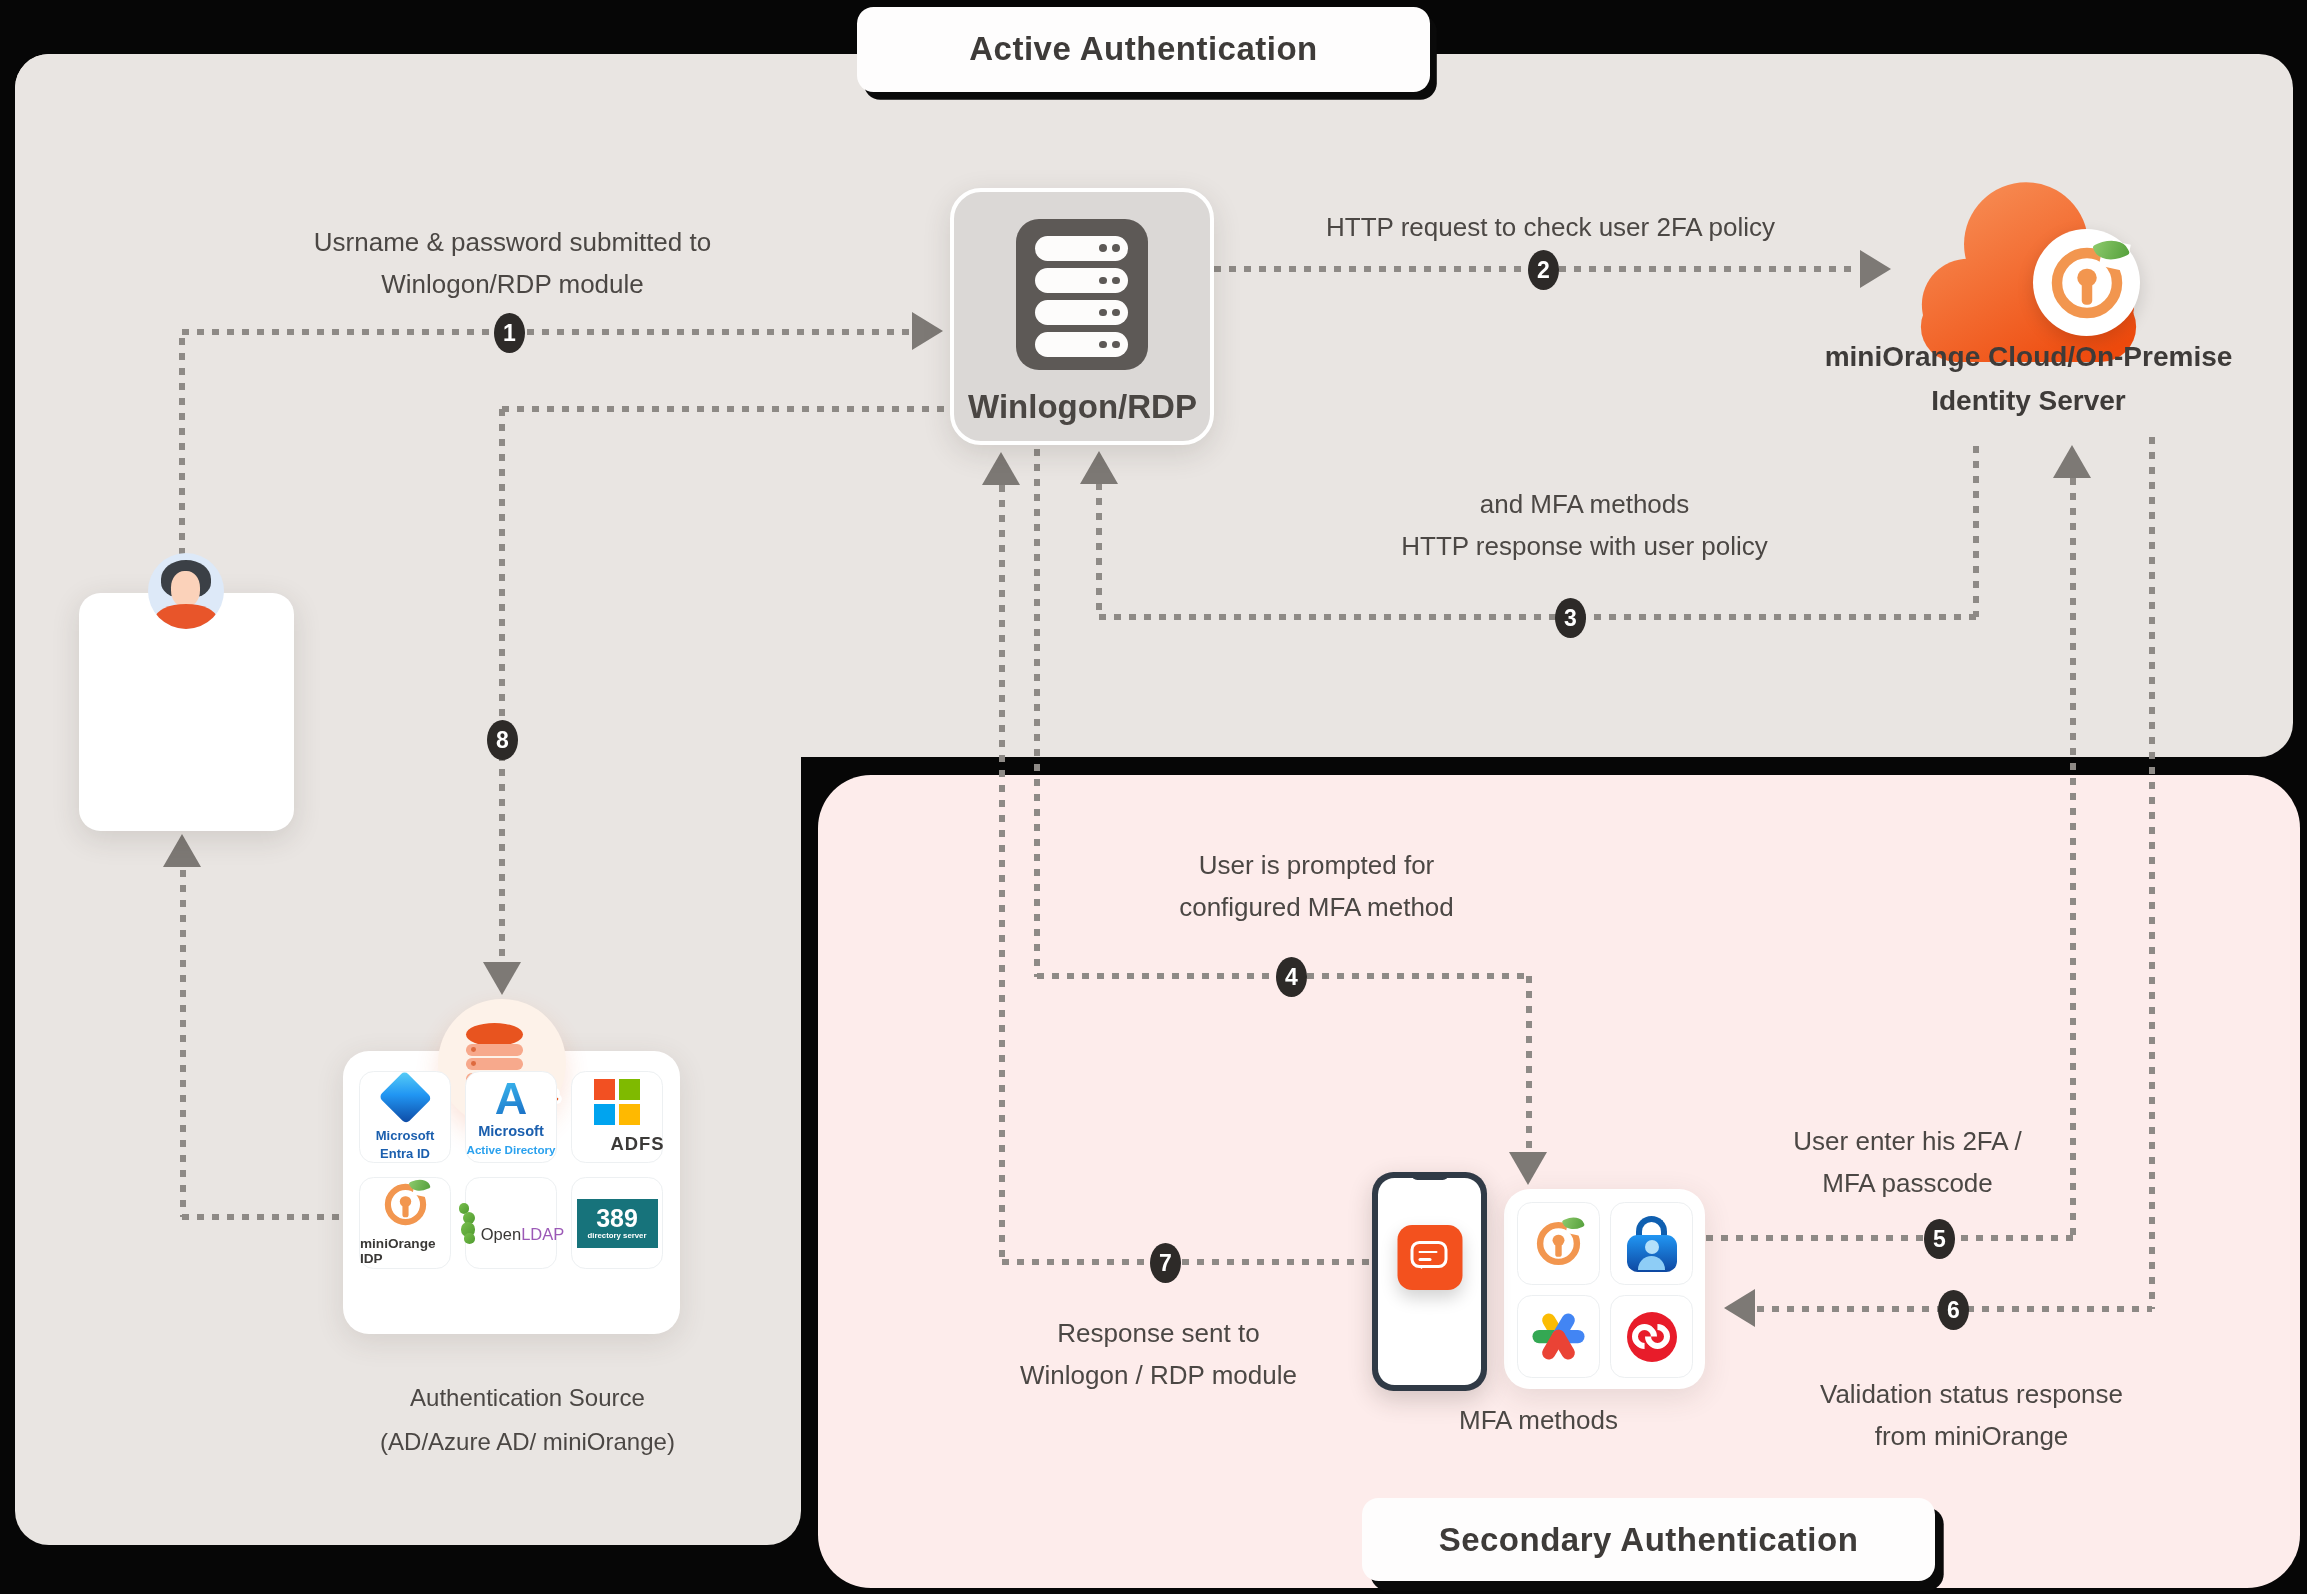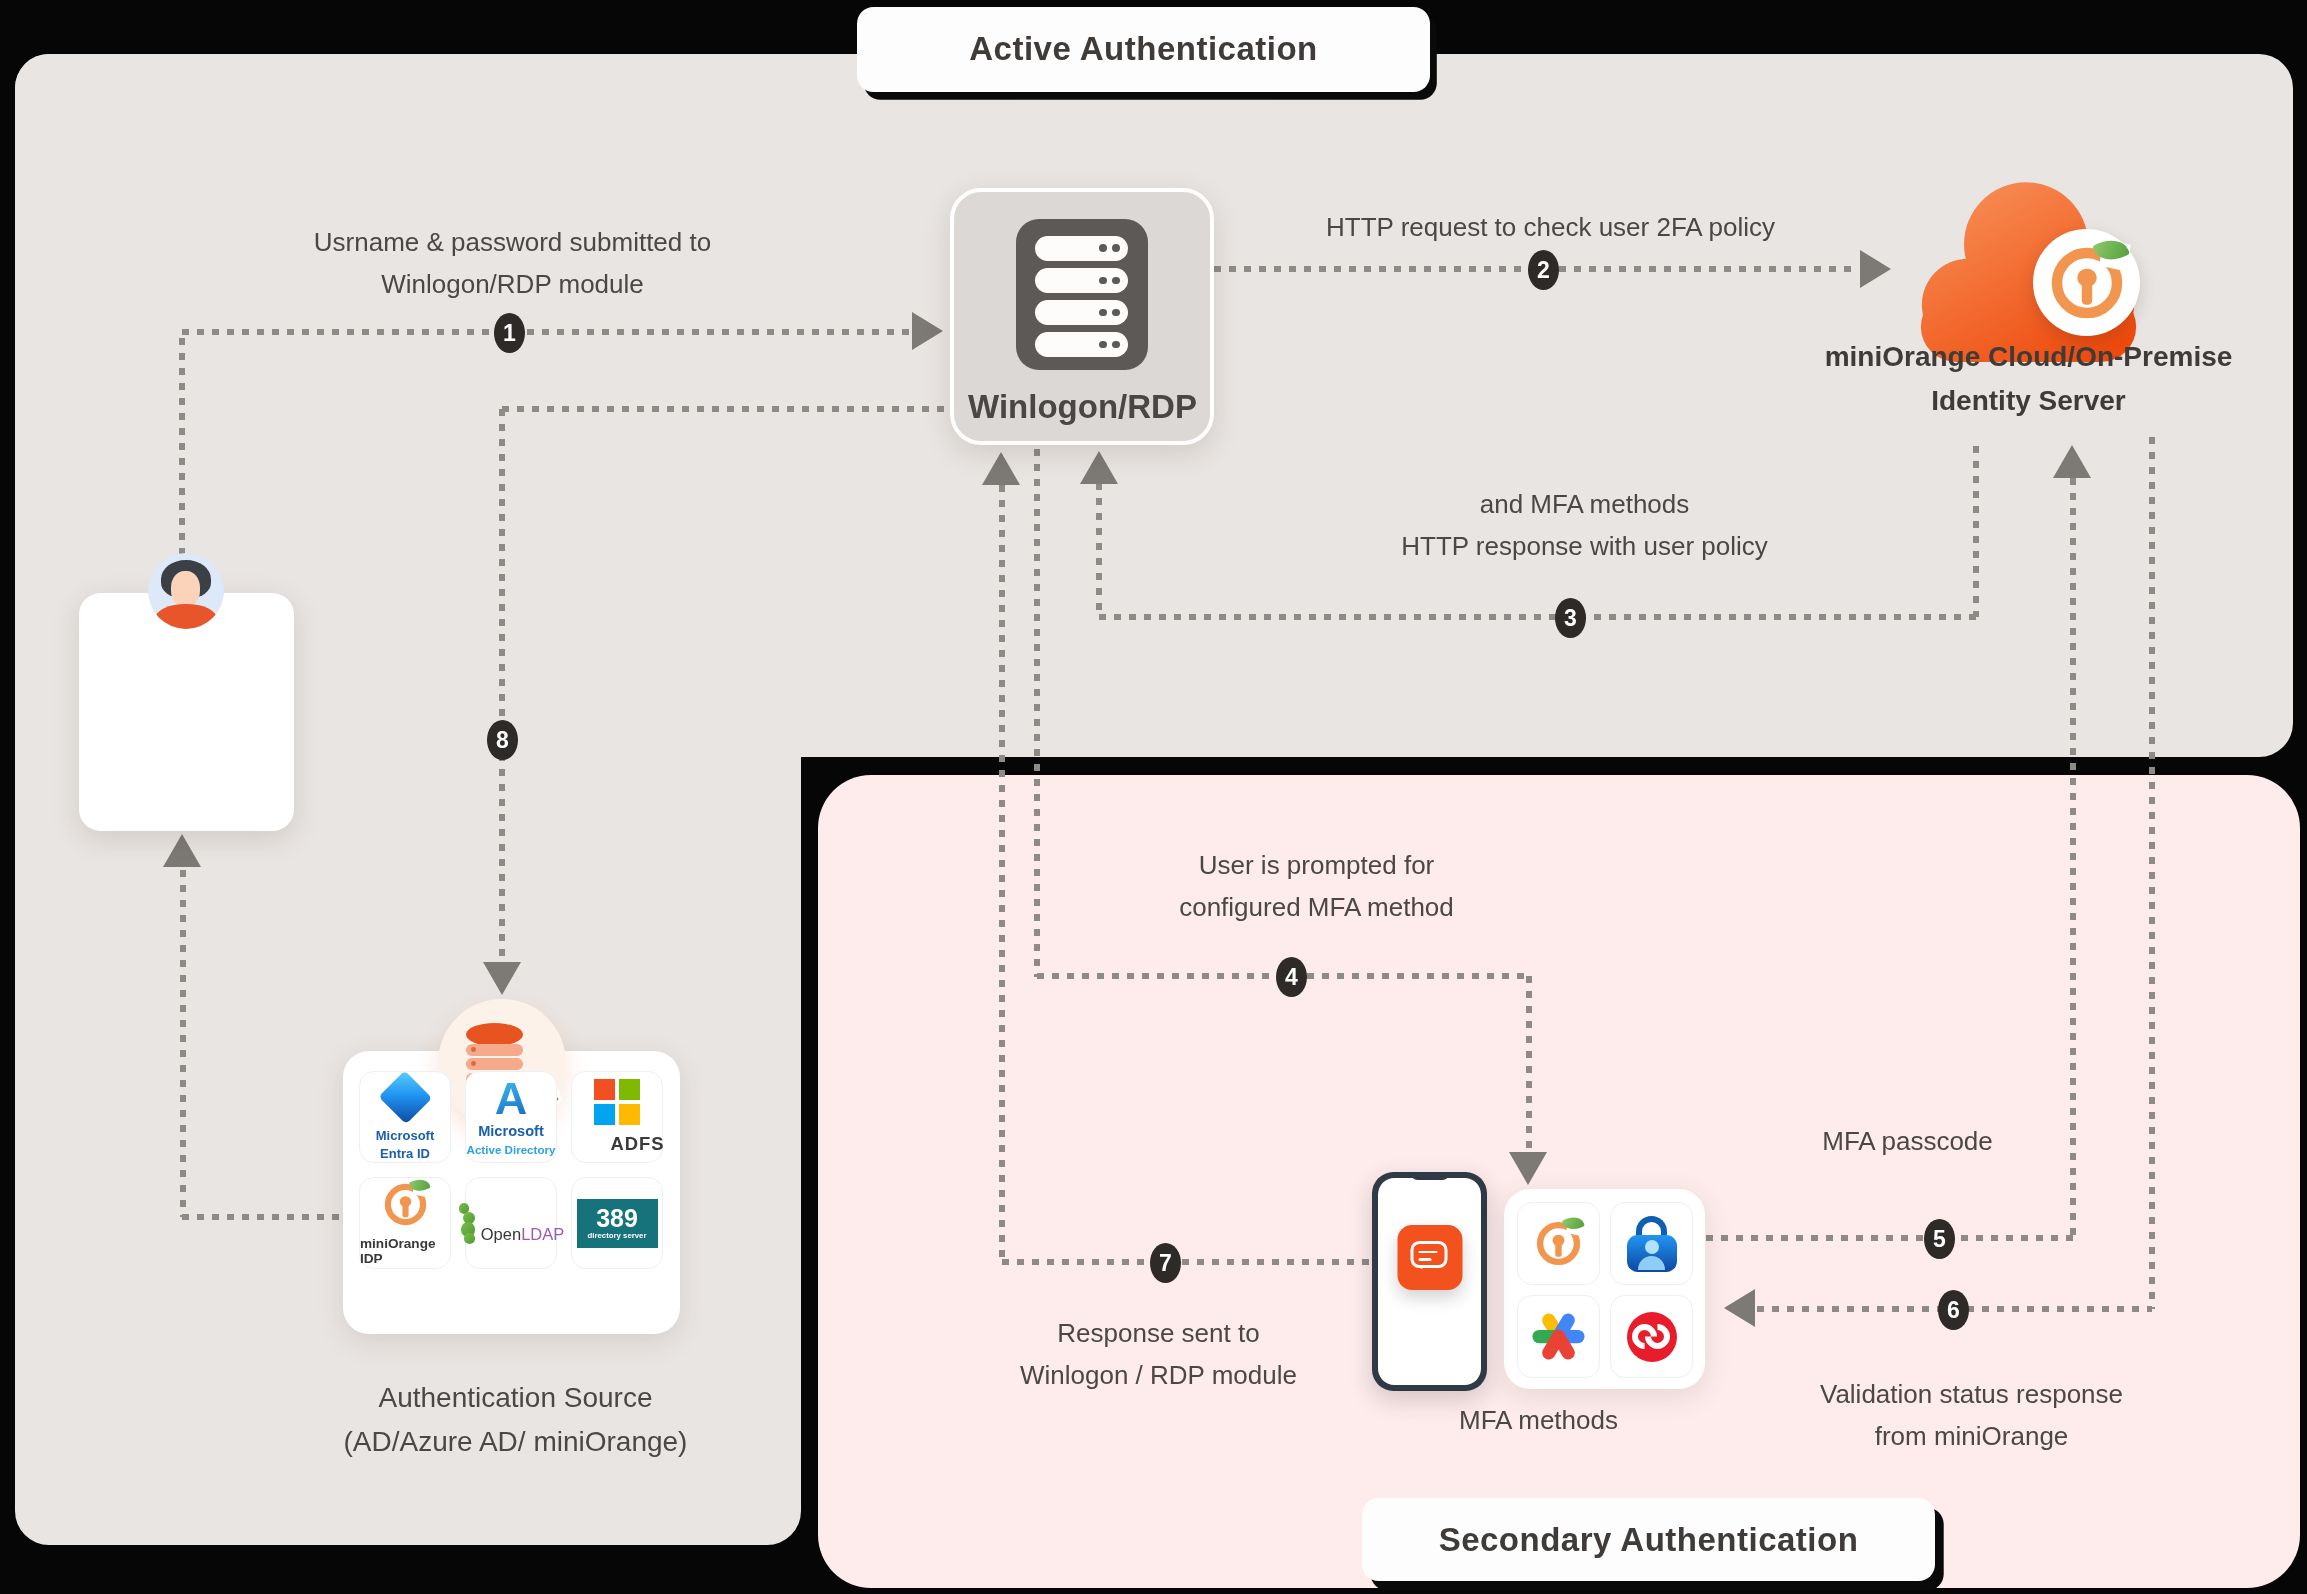--- a/index.html
+++ b/index.html
@@ -191,20 +191,21 @@
   </div>
   <div class="note" style="left:1269px;top:483px;width:631px;">
     <div>and MFA methods</div>
     <div>HTTP response with user policy</div>
   </div>
   <div class="note" style="left:1001px;top:844px;width:631px;">
     <div>User is prompted for</div>
     <div>configured MFA method</div>
   </div>
   <div class="note" style="left:1592px;top:1120px;width:631px;">
+    <div>User enter his 2FA /</div>
     <div>MFA passcode</div>
   </div>
   <div class="note" style="left:843px;top:1312px;width:631px;">
     <div>Response sent to</div>
     <div>Winlogon / RDP module</div>
   </div>
   <div class="note" style="left:1656px;top:1373px;width:631px;">
     <div>Validation status response</div>
     <div>from miniOrange</div>
   </div>
@@ -321,21 +322,21 @@
       </div>
     </div>
   </div>
   <div class="atile" style="left:571px;top:1177px;">
     <div class="t389">
       <div class="num">389</div>
       <div class="sub">directory server</div>
     </div>
   </div>
 
-  <div class="caption" style="left:200px;top:1376px;width:631px;font-size:28px;line-height:44px;">
+  <div class="caption" style="left:212px;top:1376px;width:631px;font-size:24px;line-height:44px;">
     <div>Authentication Source</div>
     <div>(AD/Azure AD/ miniOrange)</div>
   </div>
 
   <div class="phone">
     <div class="screen">
       <div class="appicon">
         <div class="bub">
           <i style="top:6.3px;width:18.4px;"></i>
           <i style="top:13.6px;width:12.6px;"></i>

